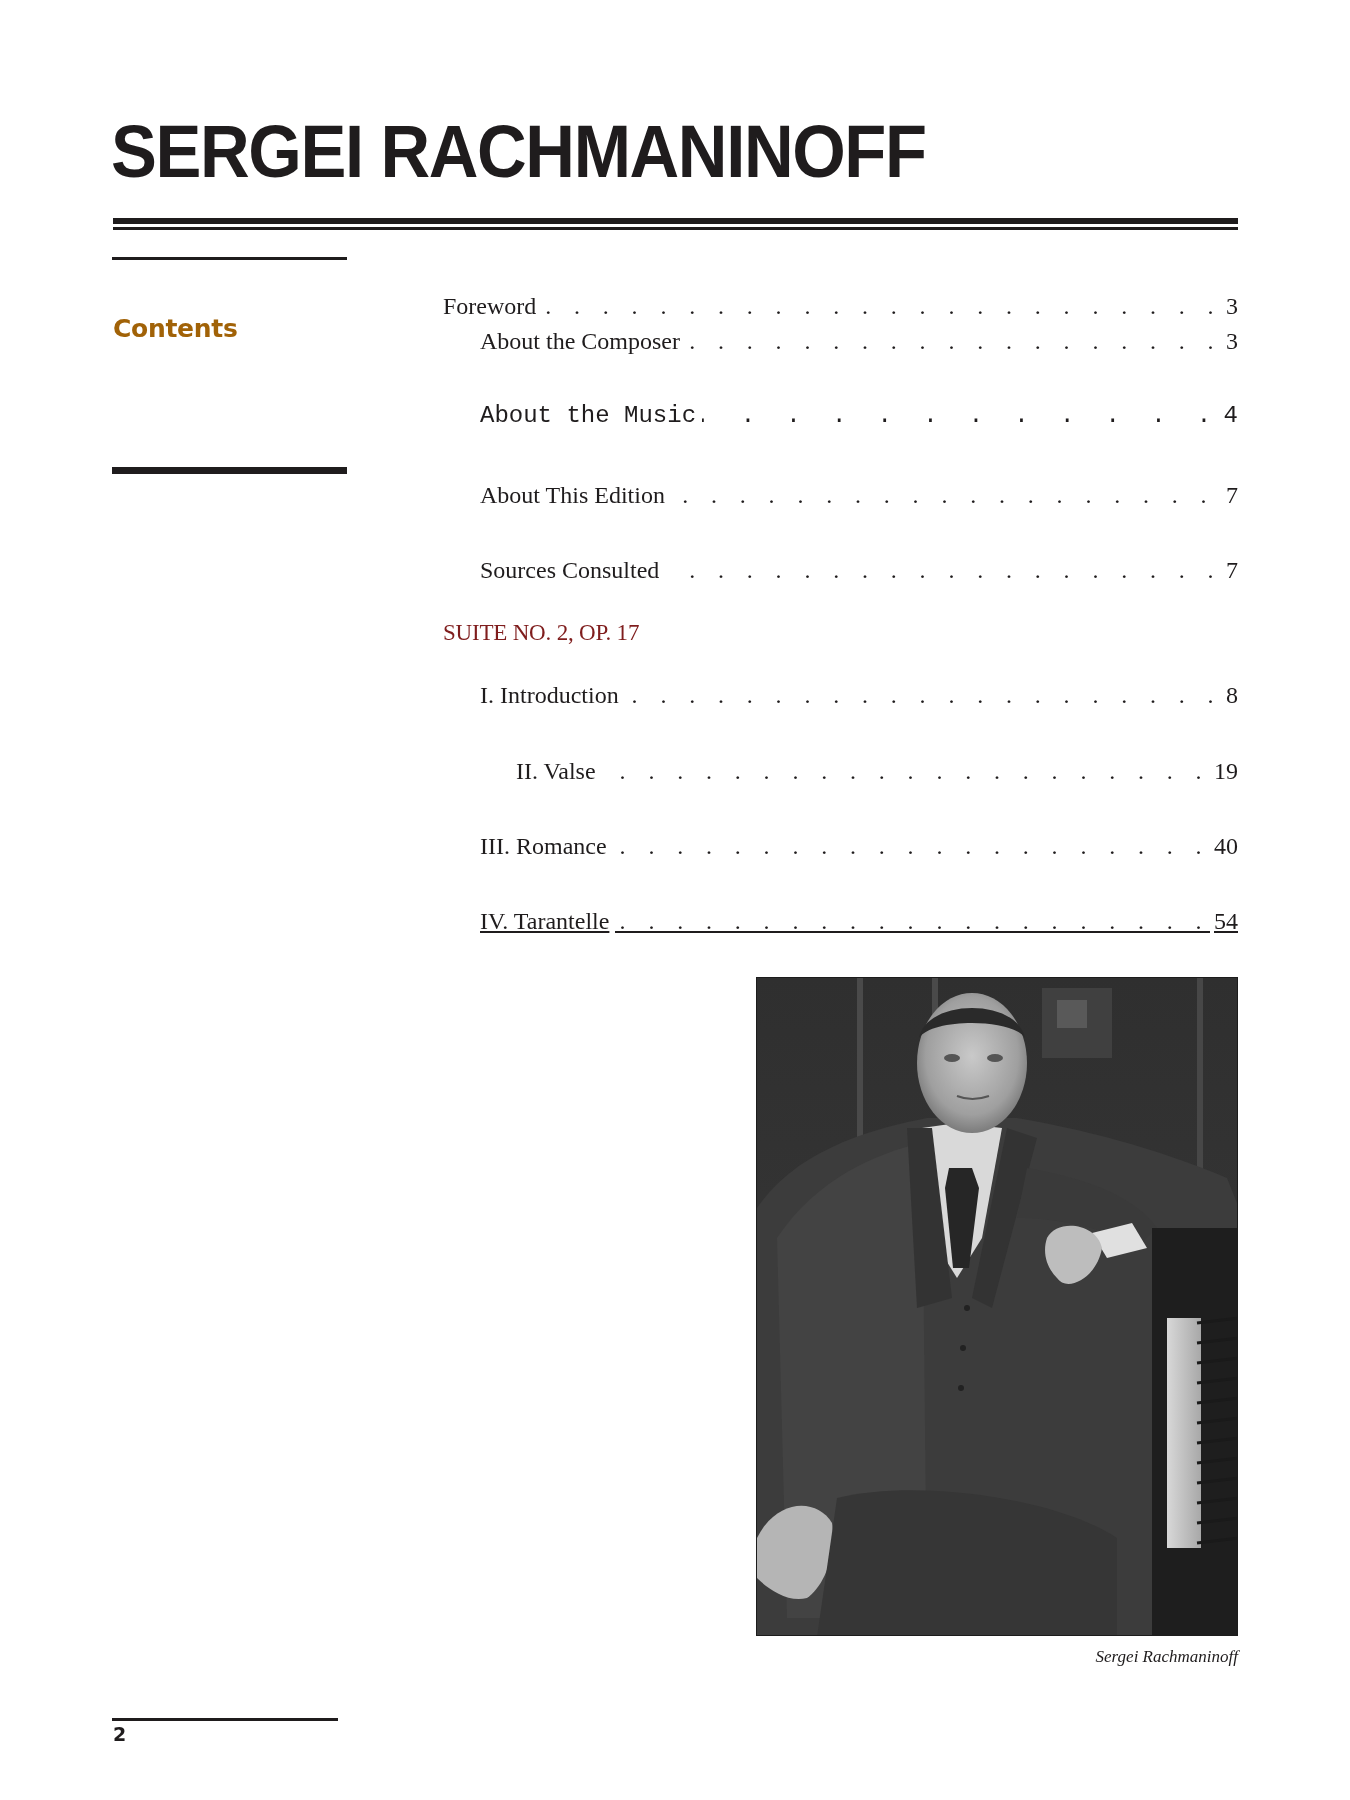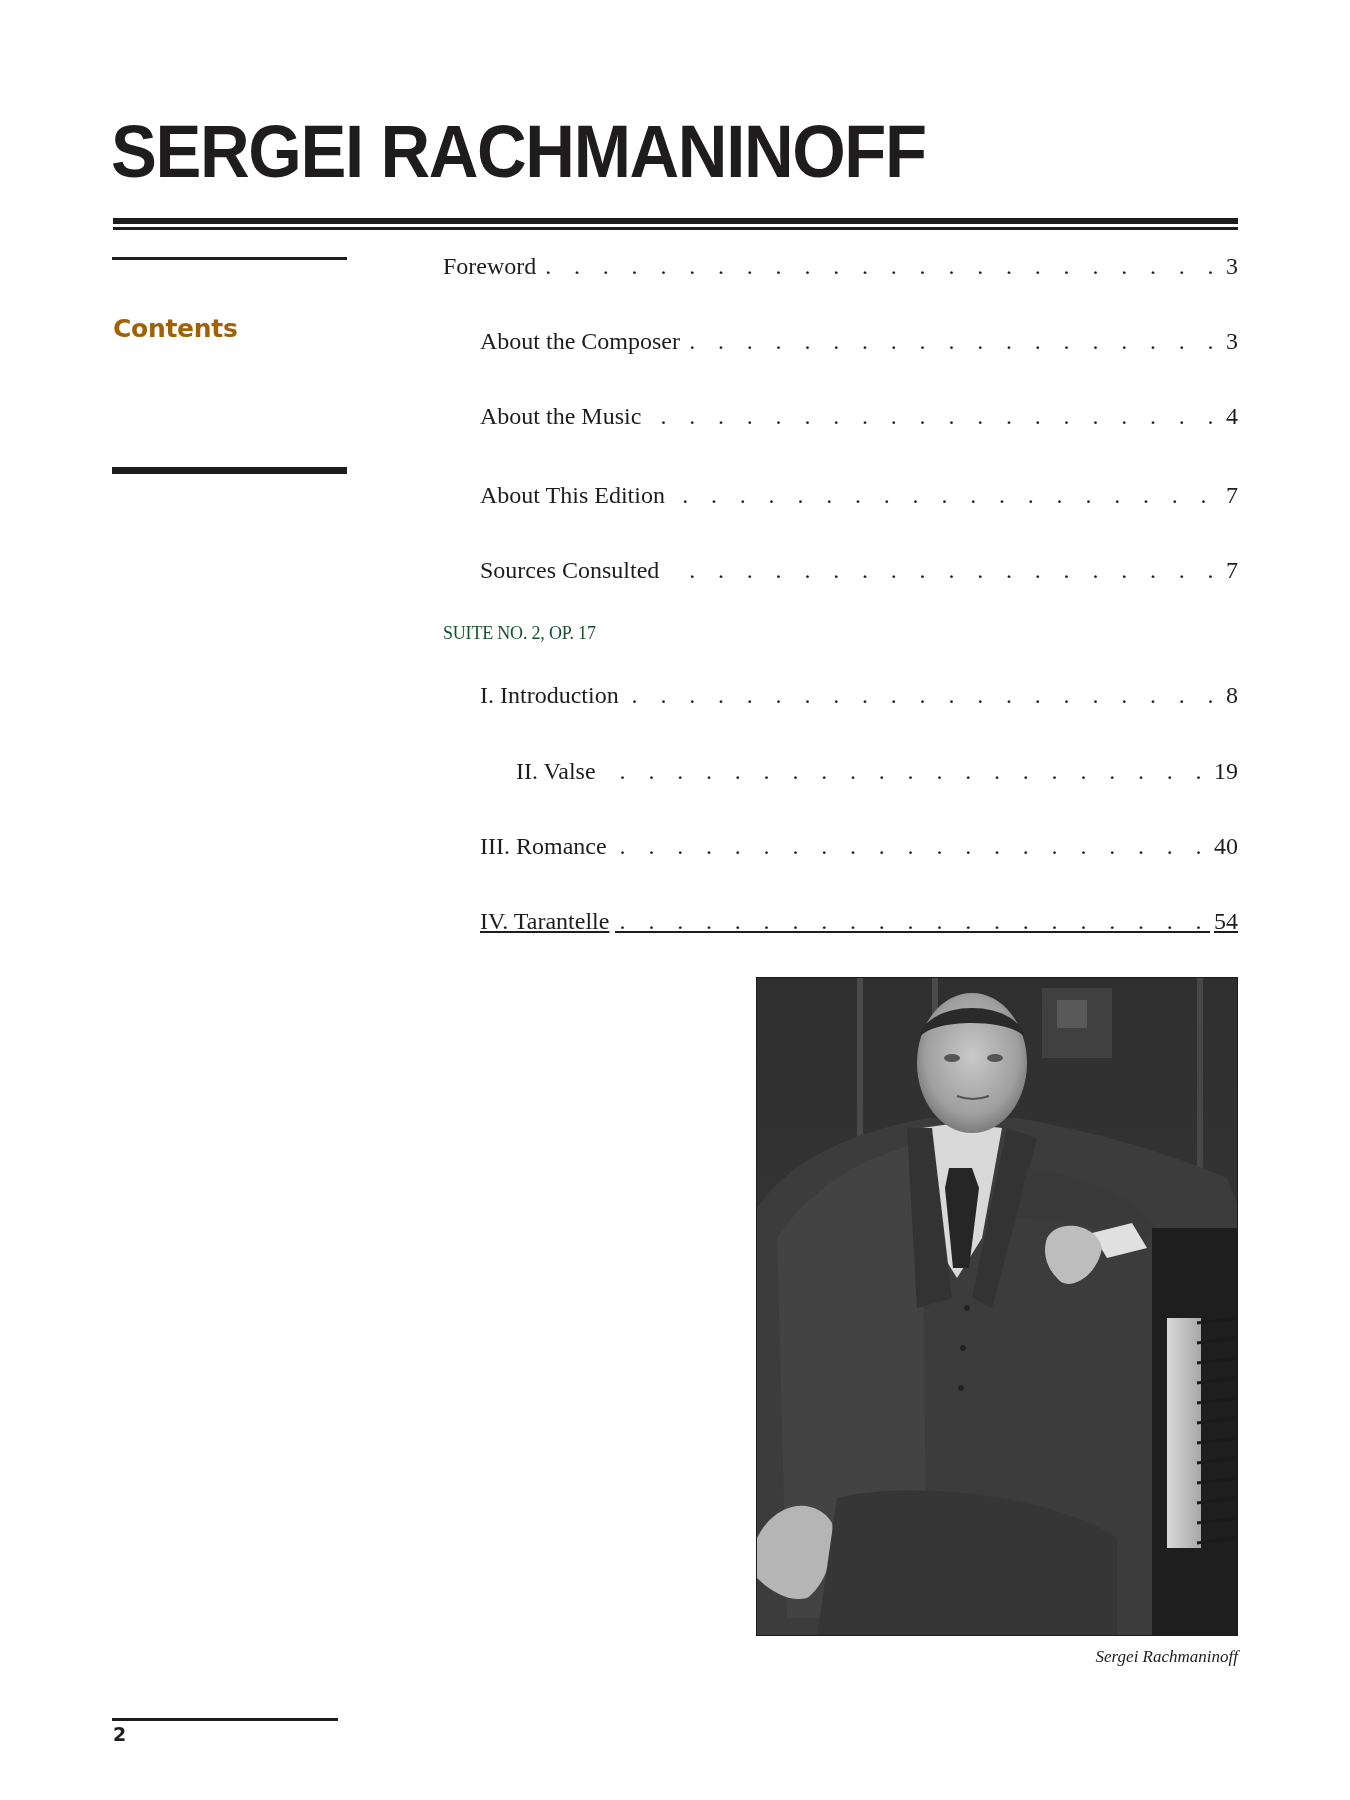--- a/index.html
+++ b/index.html
@@ -15,31 +15,31 @@
   .contents-heading {
     left: 113px; top: 314px; font-family: "DejaVu Sans", sans-serif;
     font-weight: bold; font-size: 25px; line-height: 30px; color: #a16207;
     letter-spacing: -0.3px;
   }
   .toc-row {
     position: absolute; right: 112px; height: 30px;
     display: flex; align-items: baseline;
     font-family: "Liberation Serif", serif; font-size: 24px; line-height: 30px; color: #1f1c1d;
   }
-  .toc-row.l1 { left: 443px; }
+  .toc-row.l1 { left: 443px; margin-top: 40px; }
   .toc-row.l2 { left: 480px; }
   .toc-label { white-space: nowrap; flex: none; }
   .toc-leader {
     flex: 1 1 auto; overflow: hidden; white-space: nowrap; margin: 0 4px 0 6px;
     letter-spacing: 8.4px; text-align: right; direction: rtl;
   }
   .toc-page { flex: none; white-space: nowrap; }
   .section-heading {
-    left: 443px; font-family: "Liberation Serif", serif; font-size: 18px;
-    line-height: 30px; color: #14532d; letter-spacing: -0.2px;
+    left: 443px; font-family: "Liberation Serif", serif; font-size: 23px;
+    line-height: 30px; color: #7f1d1d; letter-spacing: -0.2px;
   }
   .photo {
     left: 756px; top: 977px; width: 482px; height: 659px;
     background: #3a3a3a; border: 1px solid #1c1c1c; box-sizing: border-box; overflow: hidden;
   }
   .photo svg { display: block; }
   .caption {
     right: 112px; top: 1646px; font-family: "Liberation Serif", serif;
     font-style: italic; font-size: 17px; line-height: 22px; color: #1f1c1d;
   }
@@ -63,21 +63,21 @@
 <div class="toc-row l1" style="top:251px;">
   <span class="toc-label">Foreword</span>
   <span class="toc-leader">. . . . . . . . . . . . . . . . . . . . . . . . . . . . . . . . . . . . . . . . . . . . . . . . . . . . . . . . . . . . . . . . . . . .</span>
   <span class="toc-page">3</span>
 </div>
 <div class="toc-row l2" style="top:326px;">
   <span class="toc-label">About the Composer</span>
   <span class="toc-leader">. . . . . . . . . . . . . . . . . . . . . . . . . . . . . . . . . . . . . . . . . . . . . . . . . . . . . . . . . . . . . . . . . . . .</span>
   <span class="toc-page">3</span>
 </div>
-<div class="toc-row l2" style="top:401px;">
+<div class="toc-row l2" style="top:401px;font-family:Liberation Mono, monospace;">
   <span class="toc-label">About the Music</span>
   <span class="toc-leader">. . . . . . . . . . . . . . . . . . . . . . . . . . . . . . . . . . . . . . . . . . . . . . . . . . . . . . . . . . . . . . . . . . . .</span>
   <span class="toc-page">4</span>
 </div>
 <div class="toc-row l2" style="top:480px;gap:7px;">
   <span class="toc-label">About This Edition</span>
   <span class="toc-leader">. . . . . . . . . . . . . . . . . . . . . . . . . . . . . . . . . . . . . . . . . . . . . . . . . . . . . . . . . . . . . . . . . . . .</span>
   <span class="toc-page">7</span>
 </div>
 <div class="toc-row l2" style="top:555px;">

